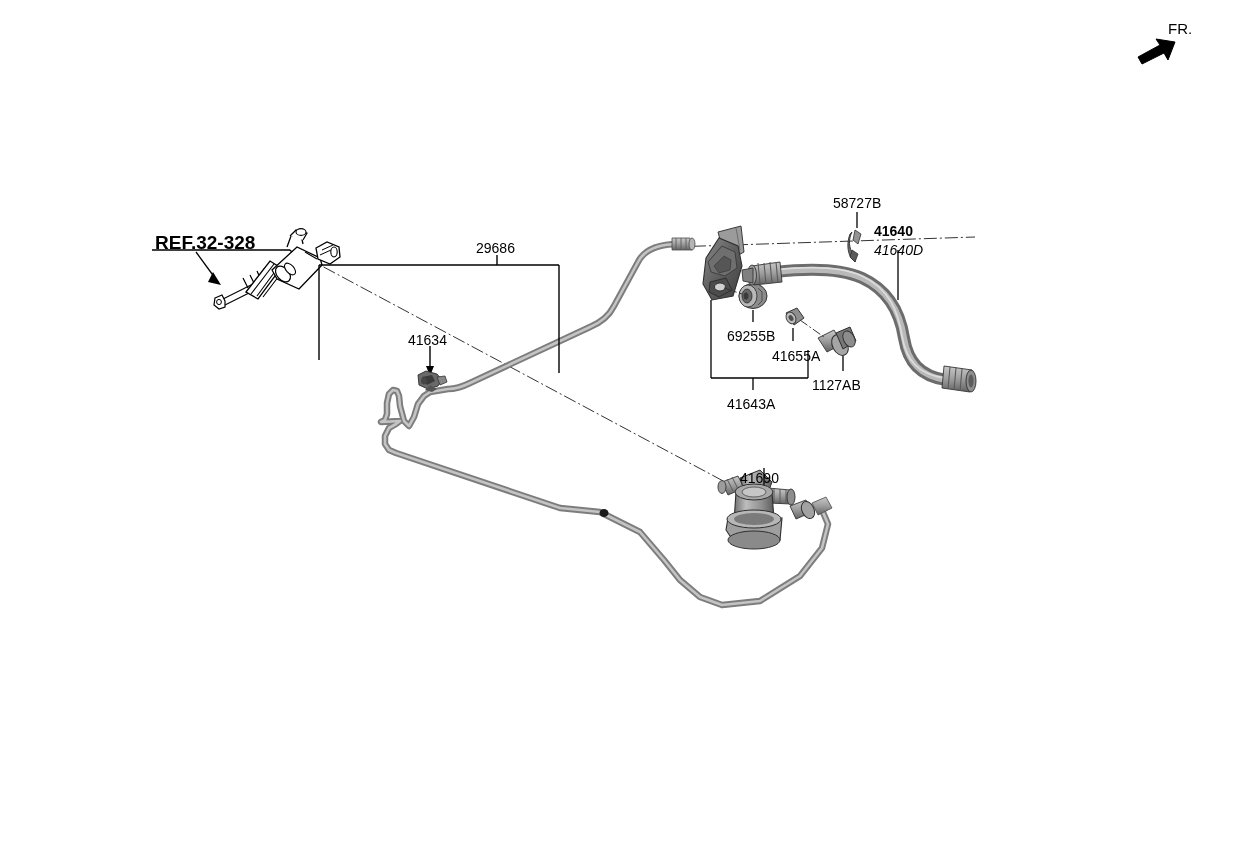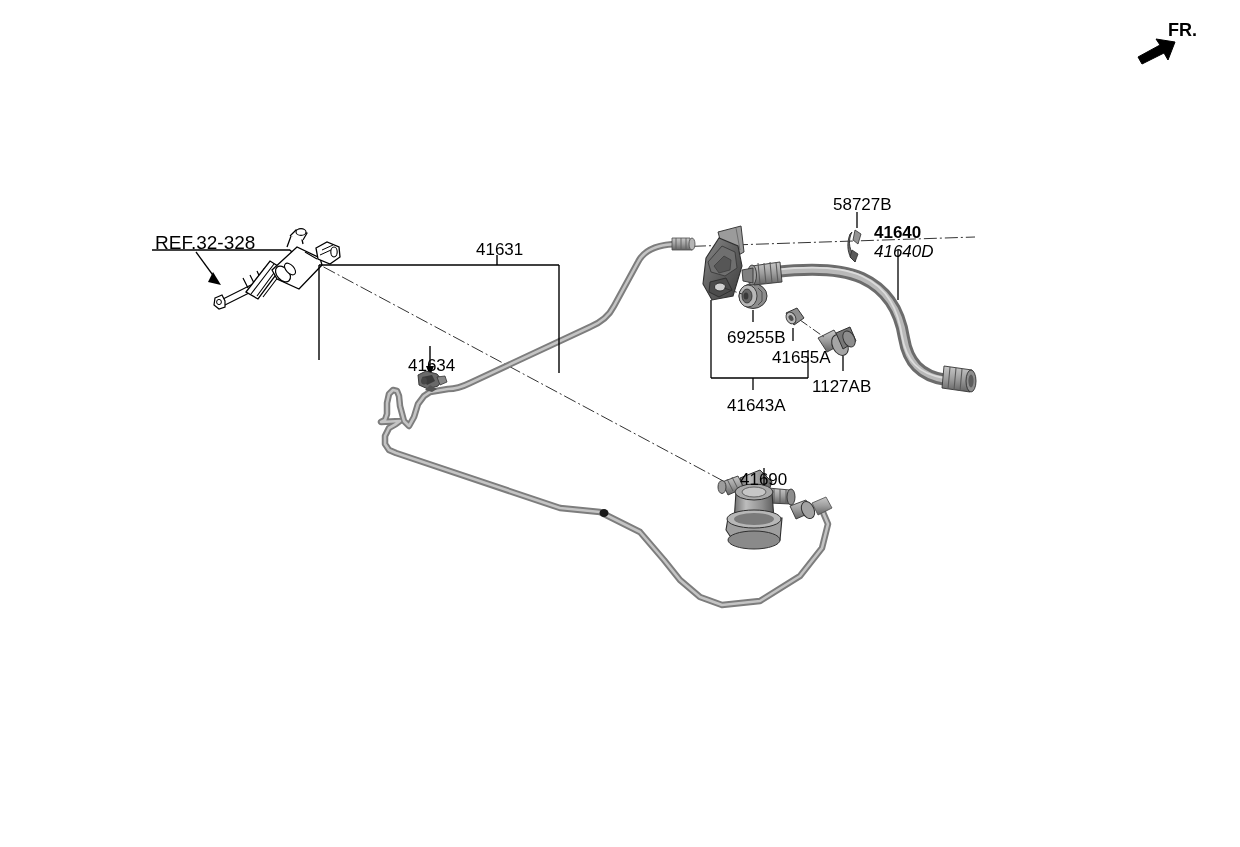--- a/index.html
+++ b/index.html
@@ -18,32 +18,32 @@
   #art {
     position: absolute;
     left: 0;
     top: 0;
     width: 1240px;
     height: 847px;
   }
   .lbl {
     position: absolute;
     font-family: "Liberation Sans", sans-serif;
-    font-size: 17px;
+    font-size: 14px;
     color: #000000;
     white-space: nowrap;
     letter-spacing: 0px;
   }
   .lbl-ref {
     font-size: 19px;
+    font-weight: bold;
+  }
+  .lbl-fr {
+    font-size: 15px;
     font-weight: normal;
-  }
-  .lbl-fr {
-    font-size: 18px;
-    font-weight: bold;
   }
 </style>
 </head>
 <body>
 
 <div id="diagram-root">
 
   <svg id="art" viewBox="0 0 1240 847">
     <defs>
       <linearGradient id="tubeGrad" x1="0" y1="0" x2="0" y2="1">
@@ -357,23 +357,23 @@
         <ellipse cx="808" cy="510" rx="6" ry="9" fill="#a2a2a2" stroke="#2e2e2e" stroke-width="1" transform="rotate(-25 808 510)"></ellipse>
       </g>
 
       <path d="M764,468 L764,485" stroke="#000000" stroke-width="1.3"></path>
     </g>
 
   </svg>
 
   <div class="lbl lbl-ref" style="left:155px; top:232px;">REF.32-328</div>
 
-  <div class="lbl" style="left:476px; top:240px;">41631</div>
-
-  <div class="lbl" style="left:408px; top:356px;">41634</div>
+  <div class="lbl" style="left:476px; top:240px;">29686</div>
+
+  <div class="lbl" style="left:408px; top:332px;">41634</div>
 
   <div class="lbl" style="left:833px; top:195px;">58727B</div>
 
   <div class="lbl" style="left:874px; top:223px;font-weight:bold;">41640</div>
 
   <div class="lbl" style="left:874px; top:242px;font-style:italic;">41640D</div>
 
   <div class="lbl" style="left:727px; top:328px;">69255B</div>
 
   <div class="lbl" style="left:772px; top:348px;">41655A</div>

